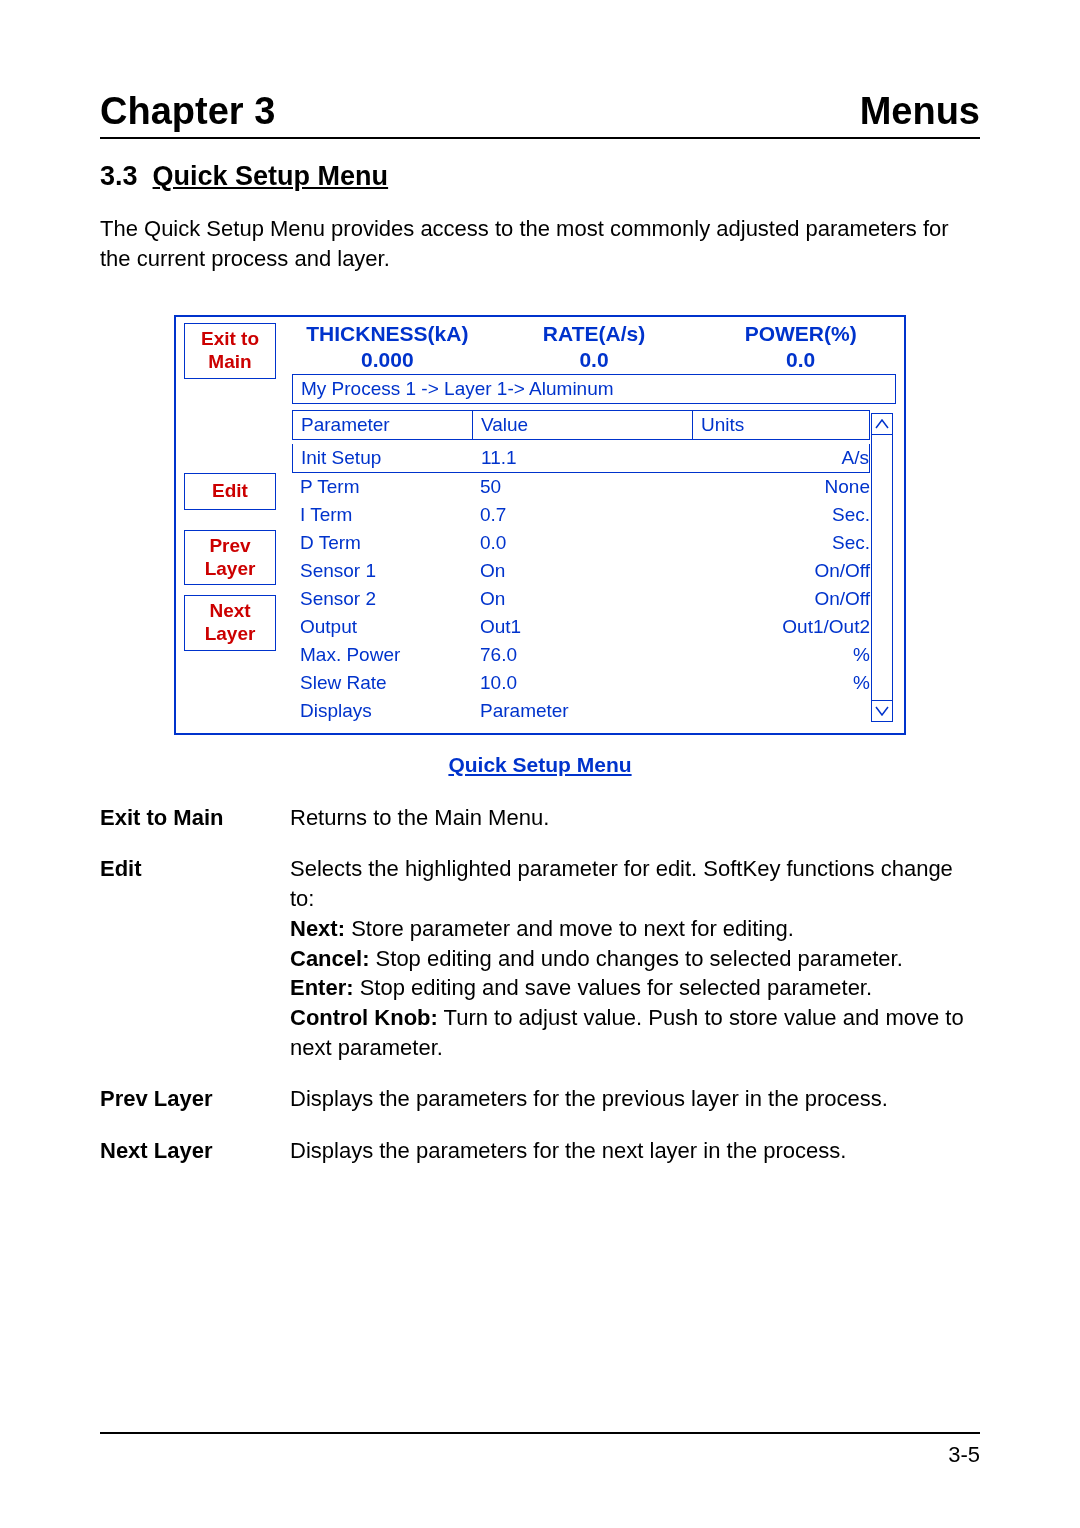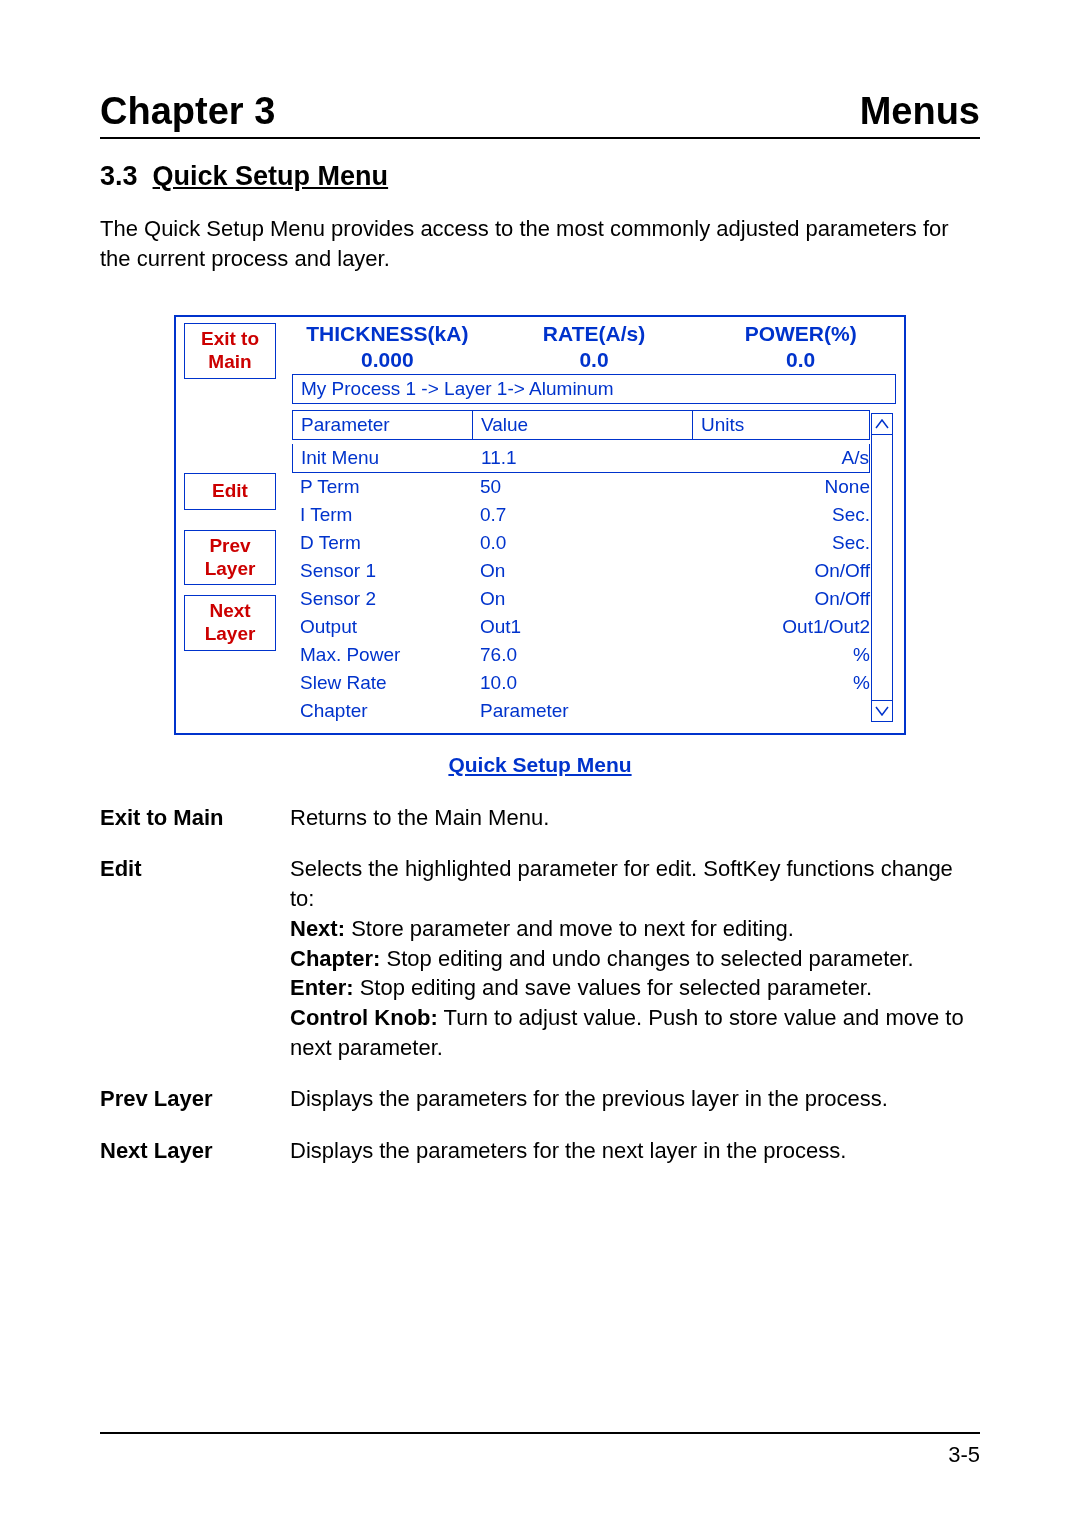--- a/index.html
+++ b/index.html
@@ -179,21 +179,21 @@
 
         <div style="display:flex; margin:0 8px 8px 8px;">
           <div style="flex:1">
             <div class="thead">
               <div class="col-p">Parameter</div>
               <div class="col-v">Value</div>
               <div class="col-u">Units</div>
             </div>
             <div class="tbody" id="tbody">
                 <div class="trow first">
-                  <div class="p">Init Menu</div>
+                  <div class="p">Init Setup</div>
                   <div class="v">11.1</div>
                   <div class="u">A/s</div>
                 </div>
                 <div class="trow">
                   <div class="p">P Term</div>
                   <div class="v">50</div>
                   <div class="u">None</div>
                 </div>
                 <div class="trow">
                   <div class="p">I Term</div>
@@ -224,21 +224,21 @@
                   <div class="p">Max. Power</div>
                   <div class="v">76.0</div>
                   <div class="u">%</div>
                 </div>
                 <div class="trow">
                   <div class="p">Slew Rate</div>
                   <div class="v">10.0</div>
                   <div class="u">%</div>
                 </div>
                 <div class="trow">
-                  <div class="p">Chapter</div>
+                  <div class="p">Displays</div>
                   <div class="v">Parameter</div>
                   <div class="u"></div>
                 </div>
               </div>
           </div>
           <div class="scroll-col">
             <div class="arrow-box">
               <svg width="14" height="10">
                   <polyline points="1,9 7,1 13,9" fill="none" stroke="#0033cc" stroke-width="1.5"></polyline>
                 </svg>
@@ -261,21 +261,21 @@
   <div class="desc-block">
     <div class="term">Exit to Main</div>
     <div class="def">Returns to the Main Menu.</div>
   </div>
 
   <div class="desc-block">
     <div class="term">Edit</div>
     <div class="def">
       <span>Selects the highlighted parameter for edit.  SoftKey functions change to:</span><br>
       <b>Next:</b><span> Store parameter and move to next for editing.</span><br>
-      <b>Chapter:</b><span> Stop editing and undo changes to selected parameter.</span><br>
+      <b>Cancel:</b><span> Stop editing and undo changes to selected parameter.</span><br>
       <b>Enter:</b><span> Stop editing and save values for selected parameter.</span><br>
       <b>Control Knob:</b><span> Turn to adjust value.  Push to store value and move to next parameter.</span>
     </div>
   </div>
 
   <div class="desc-block">
     <div class="term">Prev Layer</div>
     <div class="def">Displays the parameters for the previous layer in the process.</div>
   </div>
 

